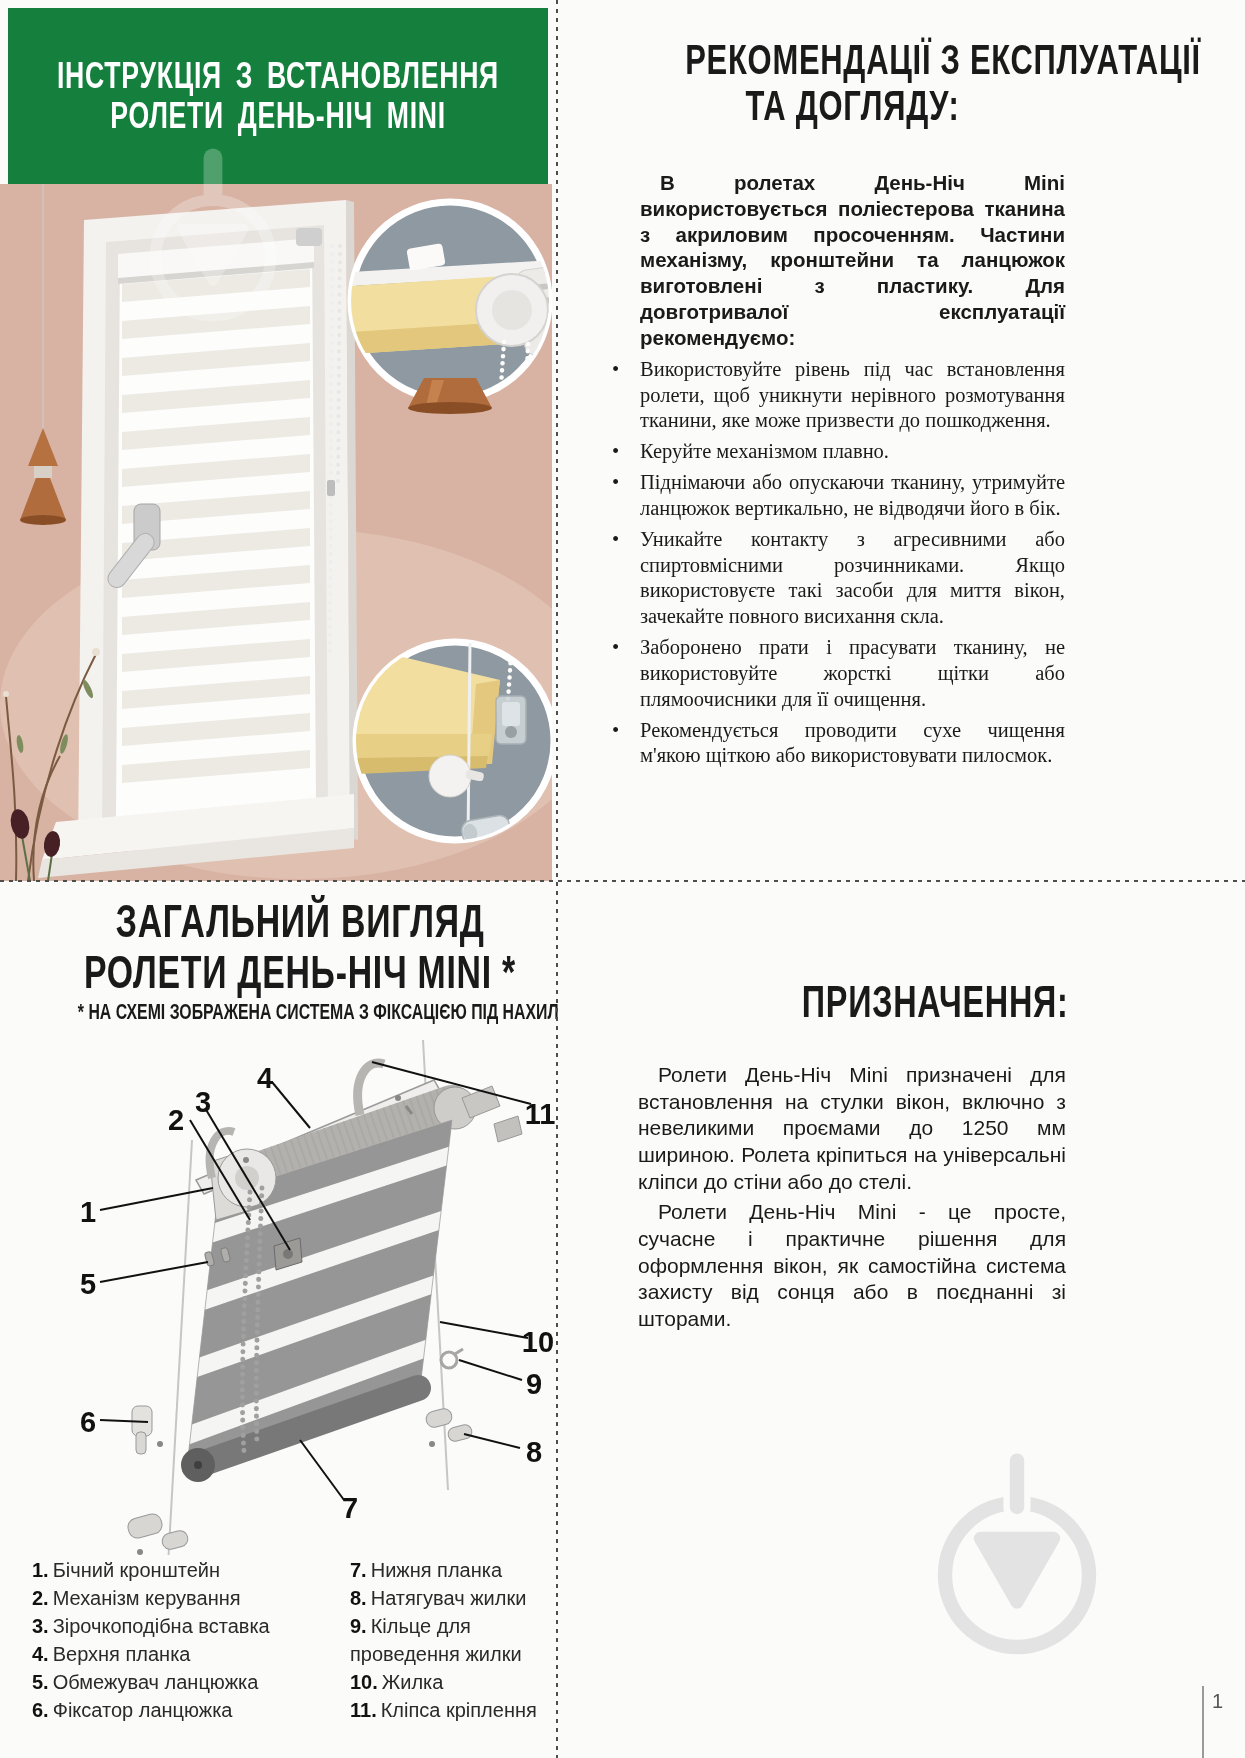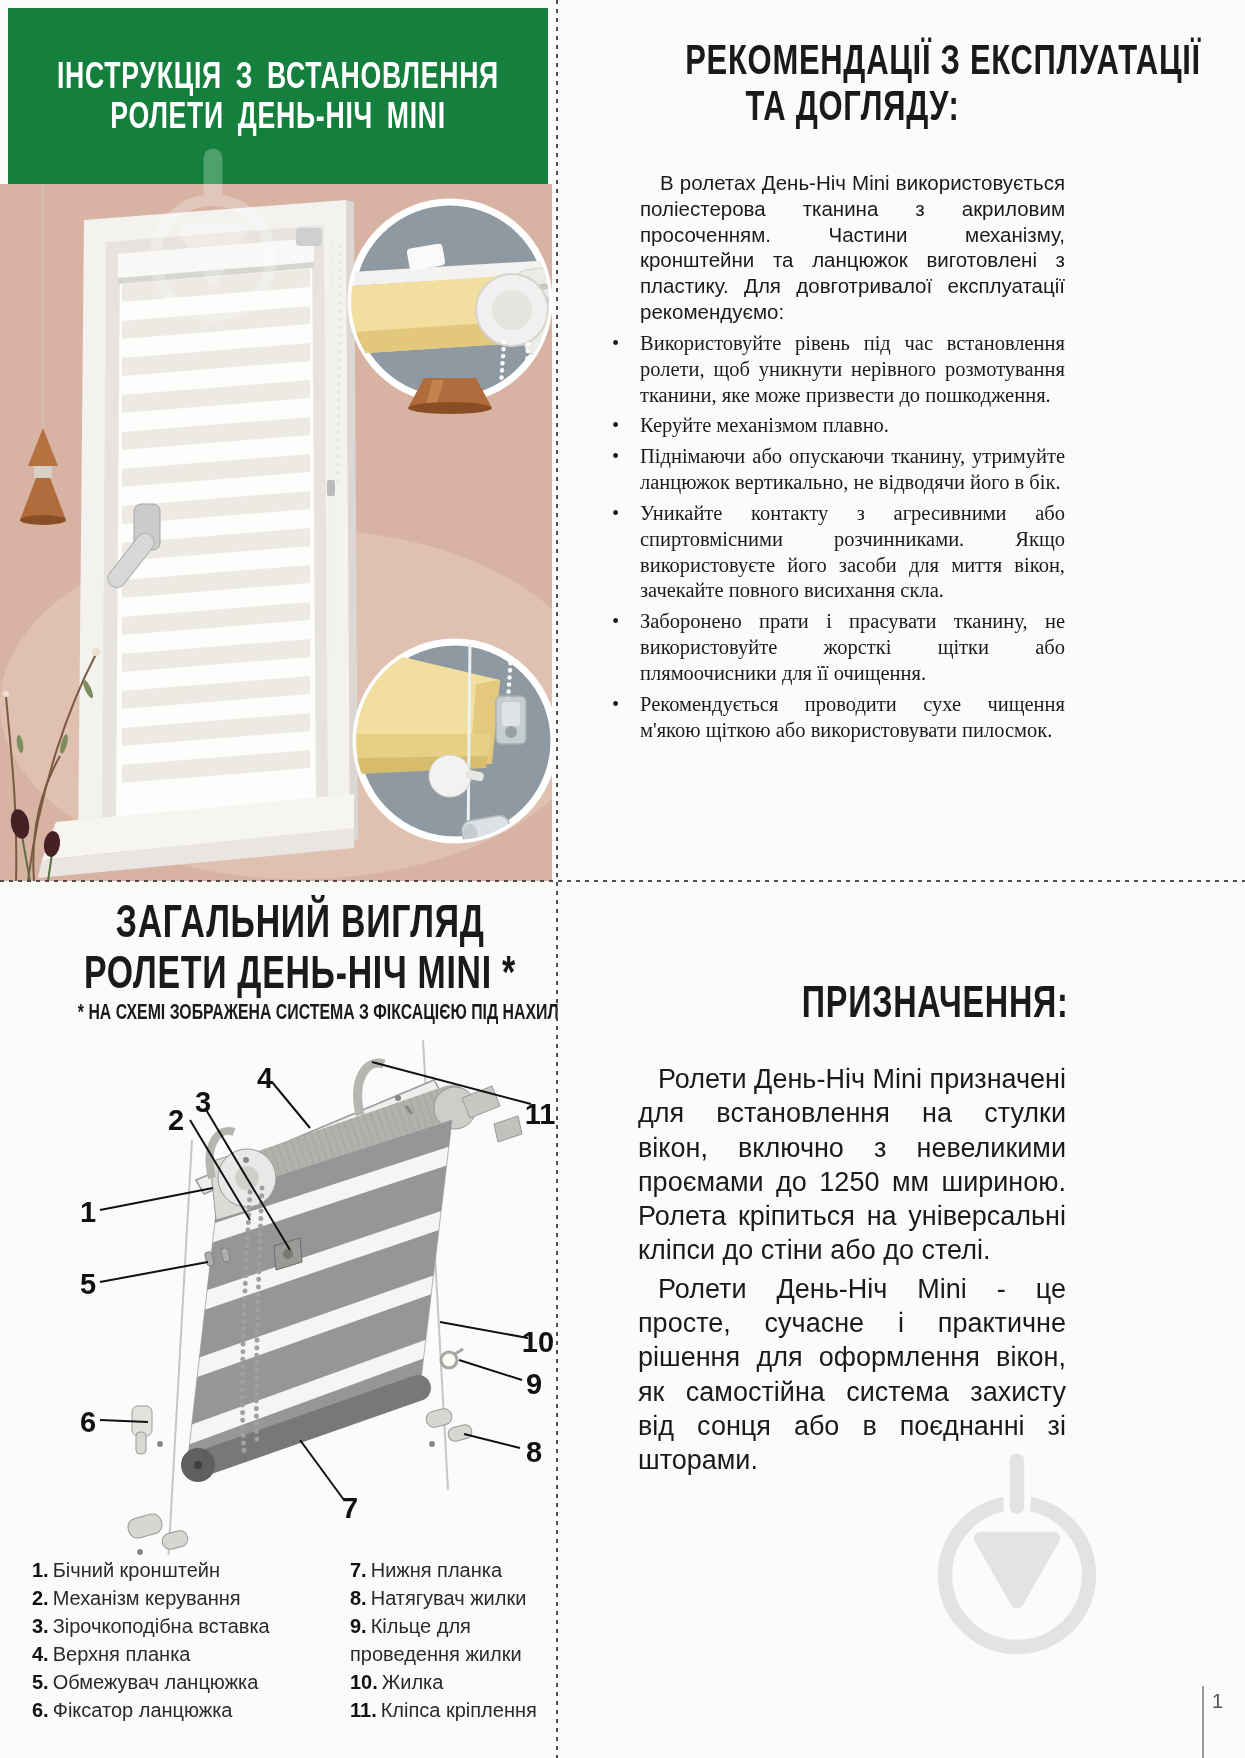--- a/index.html
+++ b/index.html
@@ -20,40 +20,40 @@
   .band{position:absolute;left:8px;top:8px;width:540px;height:176px;background:#15803d;
     display:flex;flex-direction:column;align-items:center;justify-content:center;text-align:center;}
   .band .hline{color:#ffffff;font-size:37px;word-spacing:8px;}
   .photo-wrap{position:absolute;left:0;top:184px;width:552px;height:697px;}
   .wm-photo{position:absolute;left:141px;top:148px;width:144px;height:188px;}
   
   .tr-head{position:absolute;left:585px;top:36px;width:535px;text-align:center;}
   .tr-head .hline{font-size:43px;}
   .tr-body{position:absolute;left:608px;top:170px;width:457px;
     font-size:20.5px;line-height:1.26;text-align:justify;}
-  .tr-body .intro{margin:0 0 6px 32px;text-indent:20px;}
+  .tr-body .intro{margin:0 0 6px 32px;text-indent:20px;font-weight:bold;}
   ul.recs{list-style:none;margin:0;padding:0;}
   ul.recs li{position:relative;padding-left:32px;margin-top:5px;font-family:Liberation Serif, serif;}
   ul.recs li::before{content:"\2022";position:absolute;left:4px;top:0;}
   
   .bl-head{position:absolute;left:0;top:896px;width:556px;text-align:right;}
   .bl-head .hline.t1{font-size:47px;}
   .bl-head .hline.t2{font-size:47px;}
   .bl-head .hline.sub{display:block;font-size:22px;letter-spacing:0;margin-top:2px;}
   .diagram{position:absolute;left:0;top:1020px;width:558px;height:535px;}
   .diagram text{font-family:"Liberation Sans",sans-serif;font-weight:bold;font-size:29px;fill:#111;}
   .parts{position:absolute;top:1556px;font-size:20px;line-height:28px;color:#2a2a2a;}
   .parts.left{left:32px;width:292px;}
   .parts.right{left:333px;width:224px;margin-left:17px;}
   .parts b{color:#111;margin-right:4px;}
   
   .br-head{position:absolute;left:585px;top:938px;width:535px;text-align:right;margin-top:40px;}
   .br-head .hline{font-size:45px;}
   .br-body{position:absolute;left:638px;top:1062px;width:428px;
-    font-size:27px;line-height:1.27;text-align:justify;}
+    font-size:21px;line-height:1.27;text-align:justify;}
   .br-body p{margin:0 0 4px 0;text-indent:20px;}
   .wm-corner{position:absolute;left:937px;top:1446px;width:160px;height:210px;}
   
   .page-rule{position:absolute;left:1202px;top:1686px;width:2px;height:72px;background:#9a9a9a;}
   .page-number{position:absolute;left:1212px;top:1690px;font-size:20px;color:#555;}
 </style>
 </head>
 <body>
 
 <div class="page">
@@ -203,21 +203,21 @@
     <div class="tr-head">
       <span class="hline">РЕКОМЕНДАЦІЇ З ЕКСПЛУАТАЦІЇ</span><br>
       <span class="hline">ТА ДОГЛЯДУ:</span>
     </div>
     <div class="tr-body">
       <p class="intro">В ролетах День-Ніч Mini використовується поліестерова тканина з акриловим просоченням. Частини механізму, кронштейни та ланцюжок виготовлені з пластику. Для довготривалої експлуатації рекомендуємо:</p>
       <ul class="recs">
         <li>Використовуйте рівень під час встановлення ролети, щоб уникнути нерівного розмотування тканини, яке може призвести до пошкодження.</li>
         <li>Керуйте механізмом плавно.</li>
         <li>Піднімаючи або опускаючи тканину, утримуйте ланцюжок вертикально, не відводячи його в бік.</li>
-        <li>Уникайте контакту з агресивними або спиртовмісними розчинниками. Якщо використовуєте його засоби для миття вікон, зачекайте повного висихання скла.</li>
+        <li>Уникайте контакту з агресивними або спиртовмісними розчинниками. Якщо використовуєте такі засоби для миття вікон, зачекайте повного висихання скла.</li>
         <li>Заборонено прати і прасувати тканину, не використовуйте жорсткі щітки або плямоочисники для її очищення.</li>
         <li>Рекомендується проводити сухе чищення м'якою щіткою або використовувати пилосмок.</li>
       </ul>
     </div>
   </section>
 
   <section>
     <div class="bl-head">
       <span class="hline t1">ЗАГАЛЬНИЙ ВИГЛЯД</span><br>
       <span class="hline t2">РОЛЕТИ ДЕНЬ-НІЧ MINI *</span>

